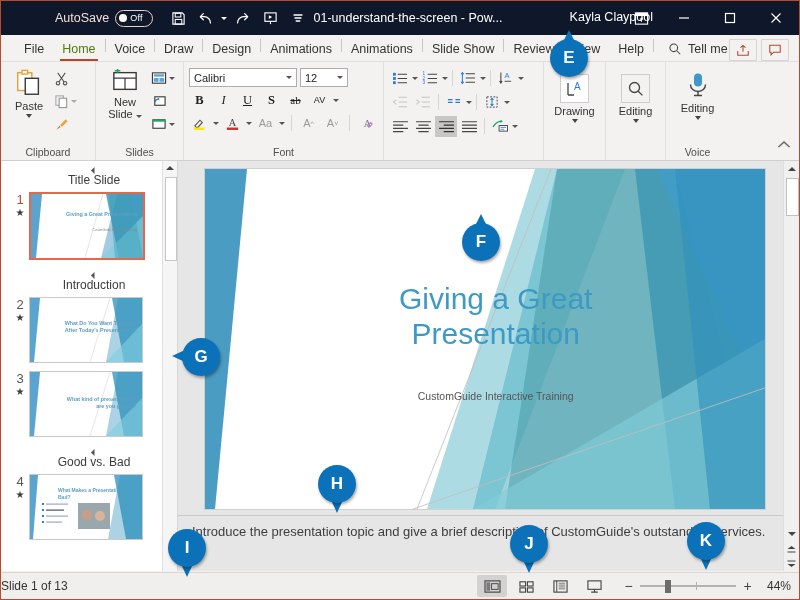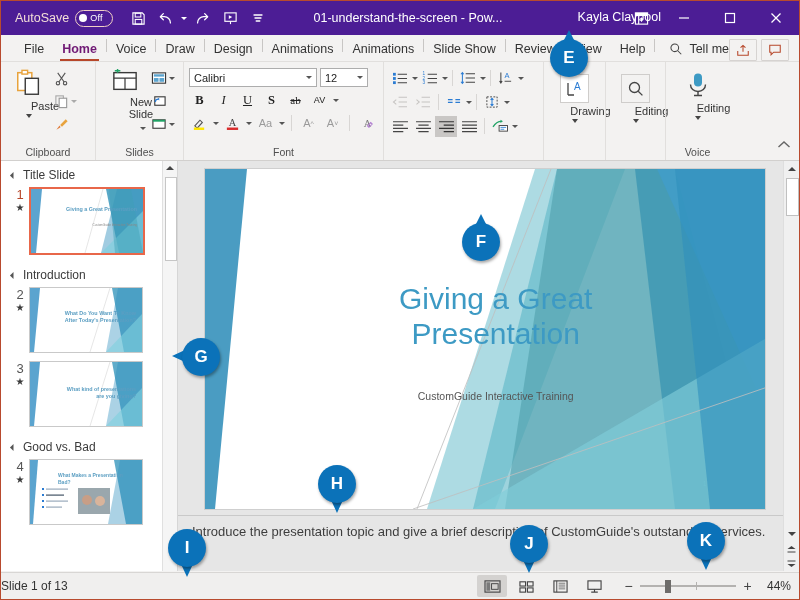--- a/index.html
+++ b/index.html
@@ -6,102 +6,102 @@
   body{
     width:800px;height:600px;overflow:hidden;
     font-family:"Liberation Sans", sans-serif;
     background:#f0efee;
     -webkit-font-smoothing:antialiased;
   }
   .app{position:relative;width:800px;height:600px;background:#f3f2f1;
        border:1px solid #b84a2e;box-sizing:border-box;overflow:hidden;}
 
   
-  .titlebar{height:34px;background:#4c1d95;display:flex;align-items:center;
-            color:#fff;font-size:12.5px;position:relative;}
+  .titlebar{height:34px;background:#0f172a;display:flex;align-items:center;
+            color:#fff;font-size:12.5px;position:relative;padding-left:40px;}
   .tb-autosave{display:flex;align-items:center;gap:6px;margin-left:14px;}
   .tb-autosave .lbl{font-size:12.5px;color:#f4ded8;}
   .toggle{width:38px;height:17px;border:1.4px solid #f0cfc5;border-radius:9px;
           display:flex;align-items:center;gap:3px;padding:0 3px;box-sizing:border-box;}
   .toggle .knob{width:8px;height:8px;border-radius:50%;background:#fff;flex:0 0 auto;}
   .toggle .tg-txt{font-size:9px;color:#fff;letter-spacing:.2px;}
   .qat{display:flex;align-items:center;gap:2px;margin-left:12px;}
   .qicon{width:26px;height:26px;display:flex;align-items:center;justify-content:center;
          border-radius:2px;}
   .qicon svg{display:block;}
   .caret{width:0;height:0;border-left:3px solid transparent;border-right:3px solid transparent;
          border-top:3.5px solid #fff;}
   .tb-title{position:absolute;left:0;right:0;text-align:center;font-size:12.5px;
             pointer-events:none;margin-left:16px;}
-  .tb-user{position:absolute;right:138px;top:9px;font-size:12.5px;}
+  .tb-user{position:absolute;right:146px;top:9px;font-size:12.5px;}
   .tb-right{margin-left:auto;display:flex;align-items:center;height:34px;}
   .winbtn{width:46px;height:34px;display:flex;align-items:center;justify-content:center;}
   .ribbondisp{width:40px;height:34px;display:flex;align-items:center;justify-content:center;}
 
   
   .tabsrow{height:26px;background:#f3f2f1;display:flex;align-items:flex-end;
            position:relative;border-bottom:1px solid #e1dfdd;}
   .tab{font-size:12.5px;color:#333;padding:0 9px;height:24px;line-height:24px;
        position:relative;white-space:nowrap;}
   .tab.first{margin-left:14px;}
-  .tab.active{color:#701a75;font-weight:bold;}
+  .tab.active{color:#4d7c0f;font-weight:normal;}
   .tab.active:after{content:"";position:absolute;left:7px;right:7px;bottom:0;height:2.5px;
                     background:#b7472a;}
   .tabsep{width:1px;height:13px;background:#c8c6c4;align-self:center;margin-bottom:5px;}
   .tellme{display:flex;align-items:center;gap:6px;margin-left:14px;height:24px;justify-content:flex-end;}
   .tellme span{font-size:12.5px;color:#333;}
   .tabs-right{margin-left:auto;display:flex;align-items:center;gap:4px;margin-right:10px;}
   .tbtn{width:26px;height:20px;border:1px solid #d6d3d1;background:#f3f2f1;
         display:flex;align-items:center;justify-content:center;border-radius:1px;}
 
   
   .ribbon{height:98px;background:#f3f2f1;display:flex;position:relative;
           border-bottom:1px solid #d2d0ce;}
   .group{position:relative;height:98px;display:flex;flex-direction:column;
          padding:0 5px;box-sizing:border-box;}
   .group+.group{border-left:1px solid #e1dfdd;}
   .gbody{flex:1;display:flex;align-items:flex-start;padding-top:4px;}
   .glabel{height:16px;line-height:16px;text-align:center;font-size:10.5px;color:#505050;
           position:relative;}
   .bigbtn{display:flex;flex-direction:column;align-items:center;justify-content:flex-start;
           width:46px;padding-top:2px;}
-  .bigbtn .bl{font-size:11px;color:#333;line-height:12px;text-align:center;margin-top:2px;padding-left:32px;}
+  .bigbtn .bl{font-size:11px;color:#333;line-height:12px;text-align:center;margin-top:2px;}
   .dncaret{width:0;height:0;border-left:3.5px solid transparent;border-right:3.5px solid transparent;
            border-top:4px solid #444;margin-top:2px;}
   .smallcol{display:flex;flex-direction:column;gap:3px;padding-top:2px;}
   .smallbtn{display:flex;align-items:center;gap:2px;height:20px;padding:0 2px;}
   .dc{width:0;height:0;border-left:3px solid transparent;border-right:3px solid transparent;
       border-top:3.5px solid #555;}
   .dcg{border-top-color:#aaa;}
 
   
   .fontgrp{width:200px;}
   .fg-row{display:flex;align-items:center;gap:3px;}
-  .fontbox{width:128px;height:19px;border:1px solid #adadad;background:#fff;
+  .fontbox{width:108px;height:19px;border:1px solid #adadad;background:#fff;
            display:flex;align-items:center;padding:0 4px;box-sizing:border-box;font-size:11px;color:#222;}
   .fontbox .fcaret{margin-left:auto;}
   .sizebox{width:48px;height:19px;border:1px solid #adadad;background:#fff;
            display:flex;align-items:center;padding:0 4px;box-sizing:border-box;font-size:11px;color:#222;}
   .fbtn{width:21px;height:20px;display:flex;align-items:center;justify-content:center;
         font-size:12.5px;color:#222;}
   .fbtn.ser{font-family:"Liberation Serif",serif;}
 
   
   .pararow{display:flex;align-items:center;gap:1px;height:22px;}
   .pbtn{width:22px;height:21px;display:flex;align-items:center;justify-content:center;}
   .pbtn.sel{background:#c9c7c5;}
   .psep{width:1px;height:16px;background:#d8d6d4;margin:0 3px;}
 
   
   .main{position:absolute;left:0;right:0;top:160px;bottom:28px;display:flex;background:#fff;}
 
   
   .thumbpane{width:176px;background:#fff;position:relative;overflow:hidden;
              border-right:1px solid #d6d6d6;}
-  .sectionhdr{display:flex;align-items:center;gap:7px;padding:7px 0 3px 10px;}
+  .sectionhdr{display:flex;align-items:center;padding:7px 0 3px 10px;flex-direction:column;}
   .sectionhdr .tri{width:0;height:0;border-top:5px solid #555;border-right:5px solid transparent;
                    transform:rotate(-45deg);}
   .sectionhdr .st{font-size:12px;color:#3b3b3b;}
   .thumbrow{display:flex;align-items:flex-start;padding:2px 0 6px 10px;}
   .thumbmeta{width:18px;display:flex;flex-direction:column;align-items:center;padding-top:1px;}
   .thumbnum{font-size:13px;color:#555;line-height:14px;}
   .thumbnum.cur{color:#b7472a;}
   .starico{font-size:10px;color:#3b3b3b;line-height:11px;}
   .thumb{width:112px;height:64px;border:1px solid #c9c9c9;background:#fff;position:relative;
          overflow:hidden;}

